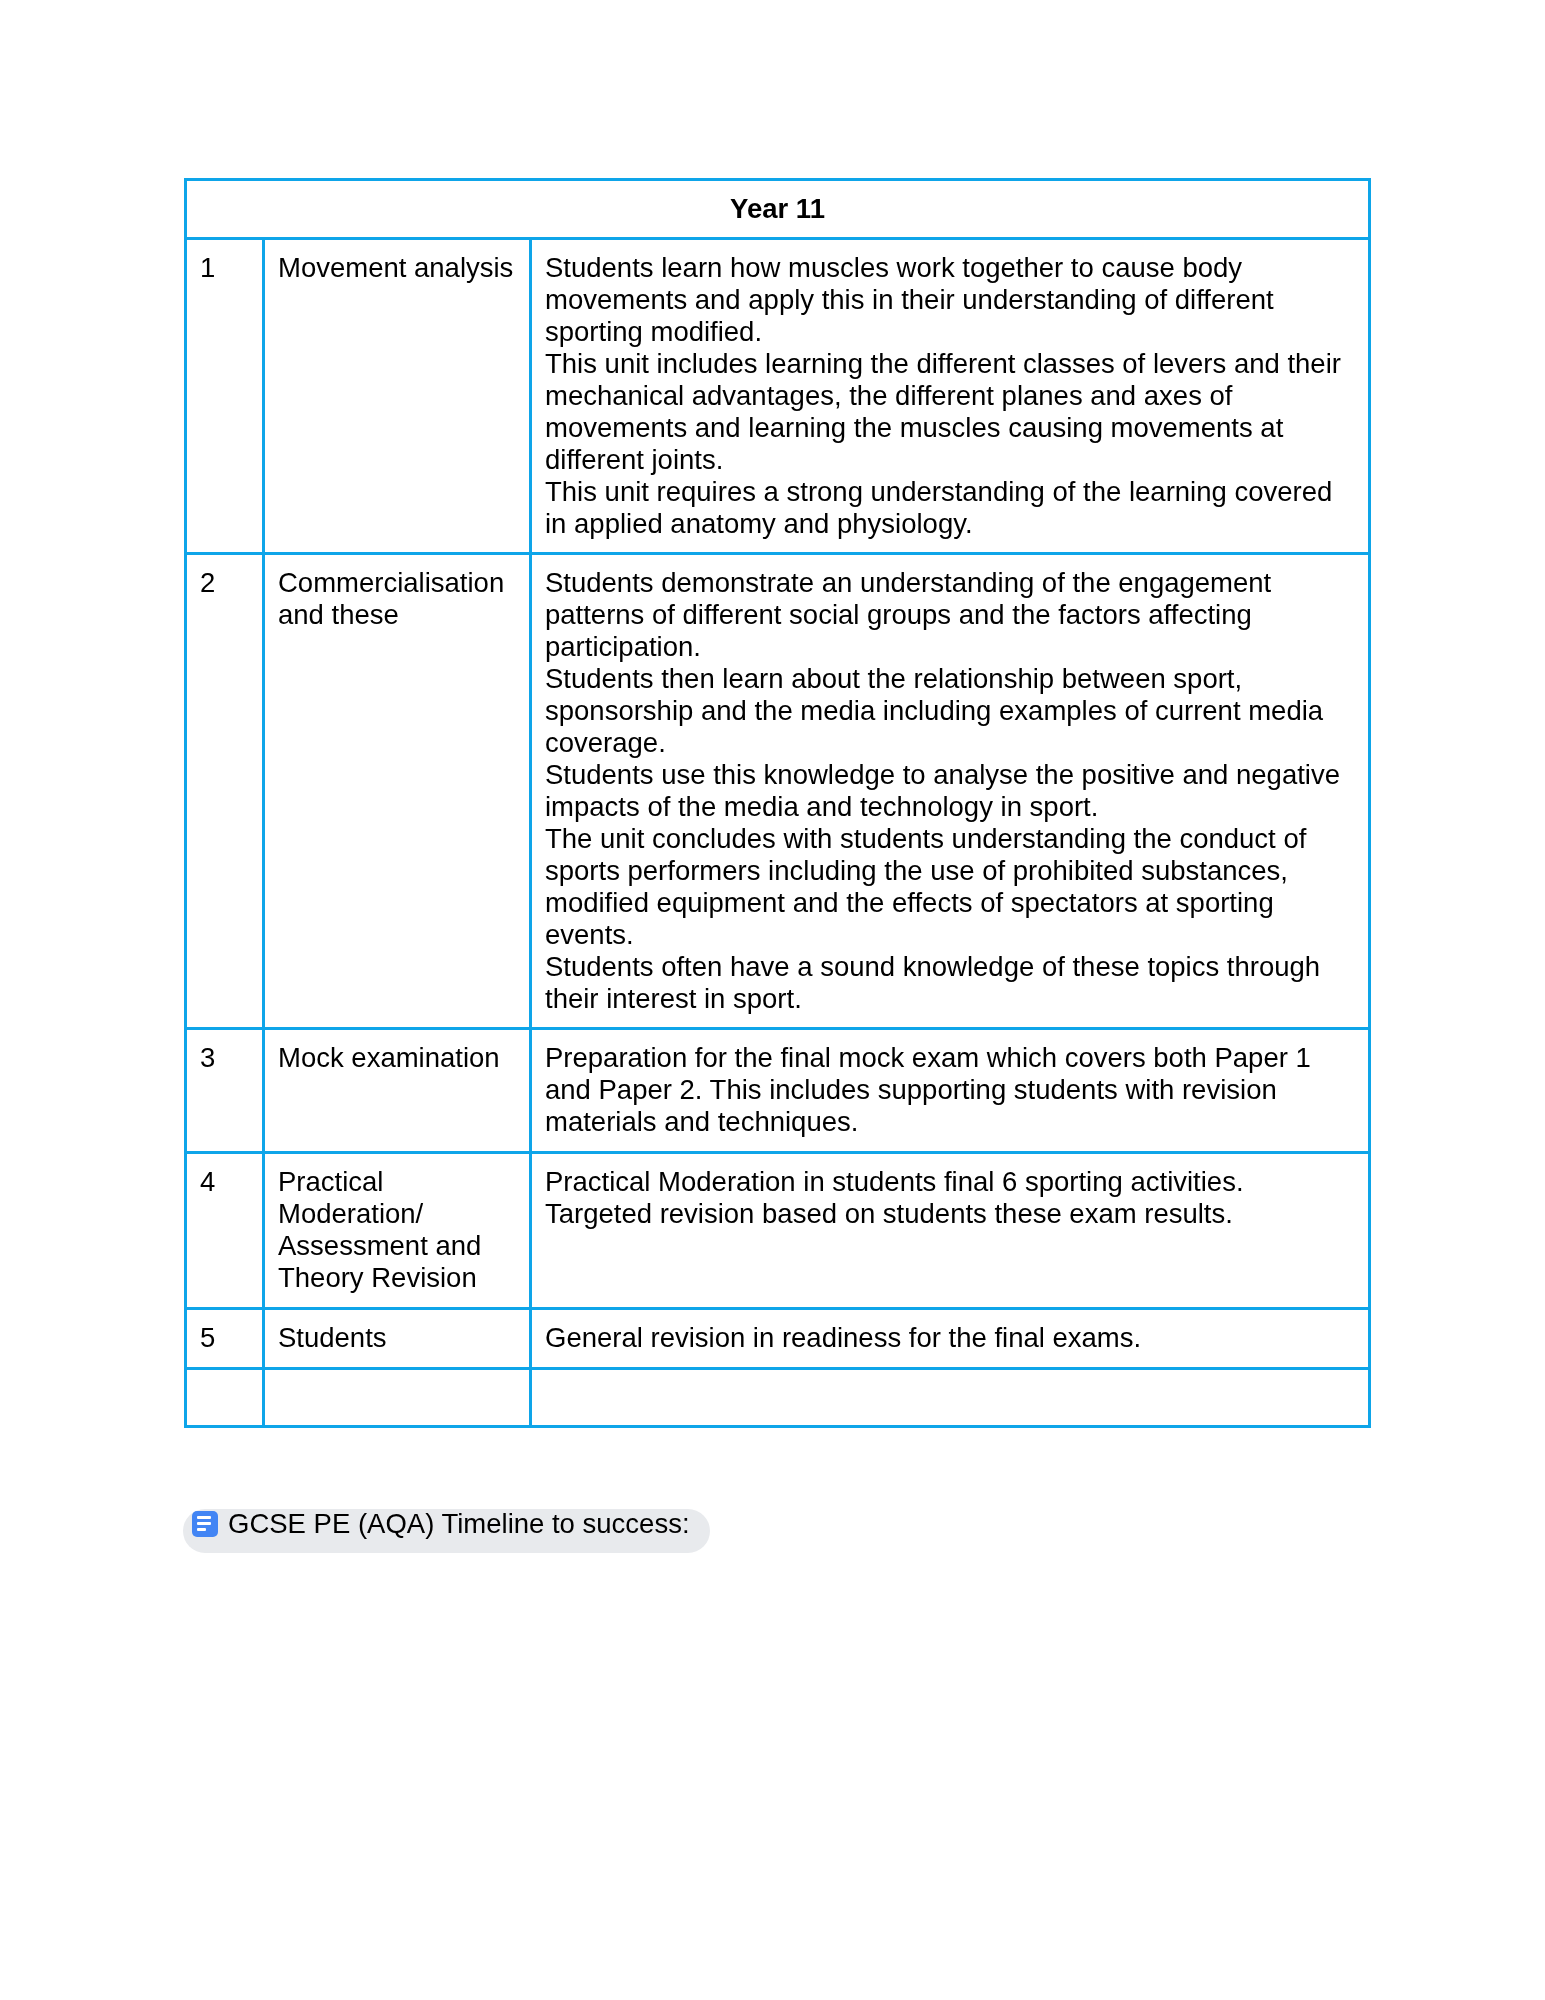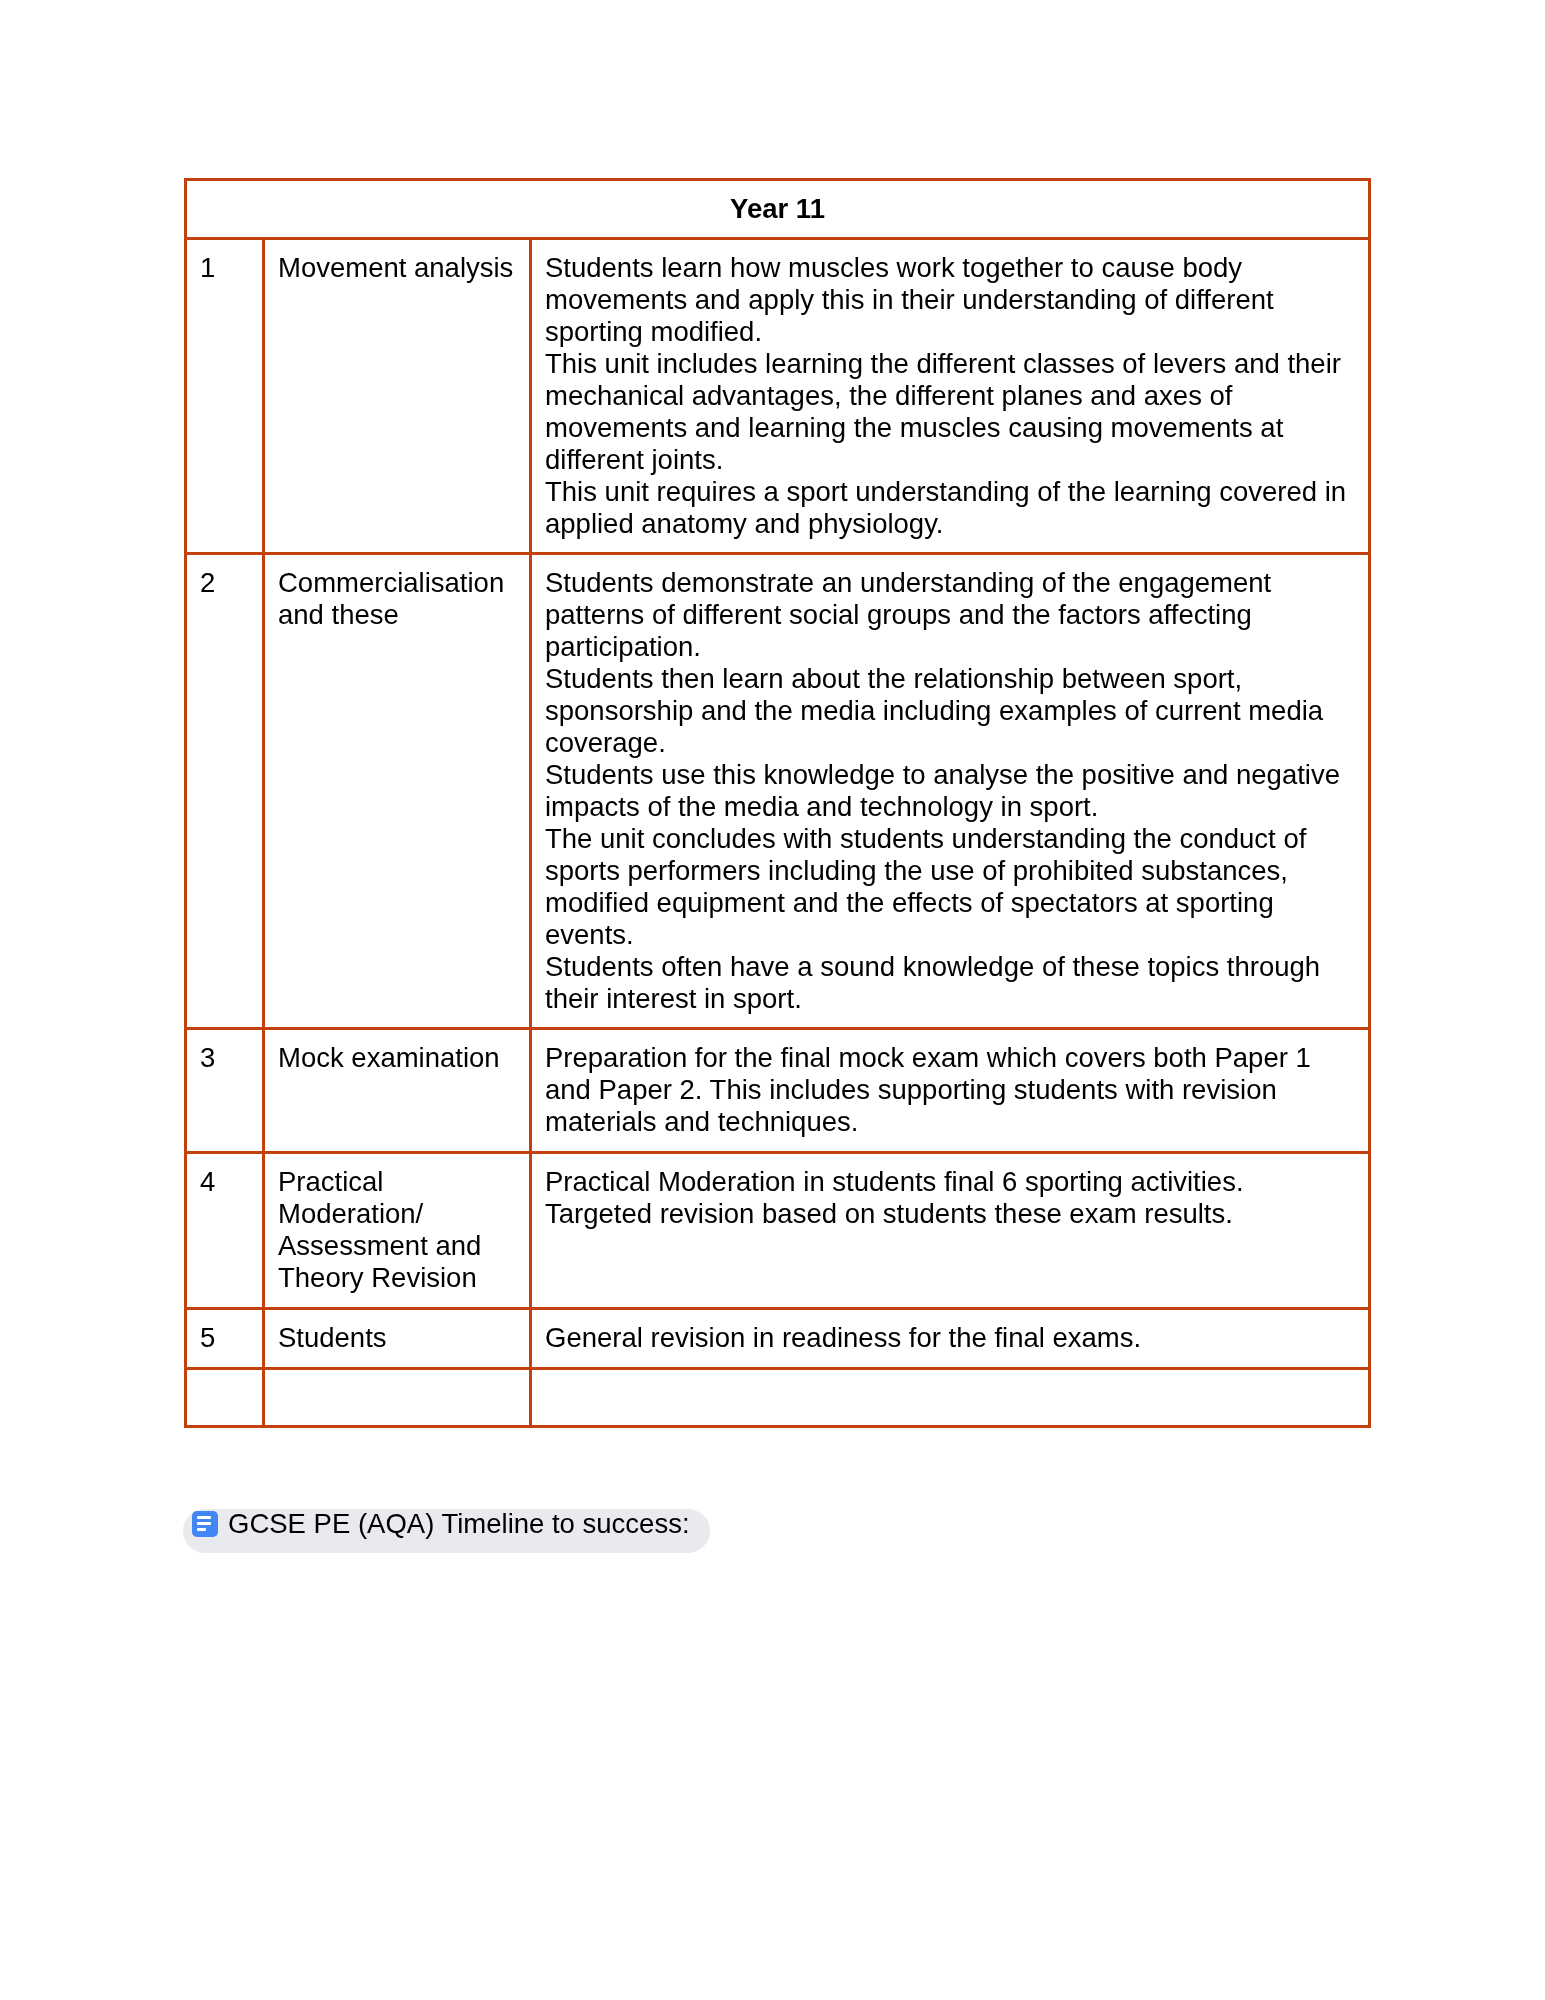--- a/index.html
+++ b/index.html
@@ -20,21 +20,21 @@
     left: 184px;
     top: 178px;
     width: 1184px;
     border-collapse: collapse;
     table-layout: fixed;
     font-size: 27.5px;
     line-height: 32px;
     color: #000000;
   }
   table.curriculum td, table.curriculum th {
-    border: 3px solid #c2410c;
+    border: 3px solid #0ea5e9;
     vertical-align: top;
     padding: 12px 13px;
     overflow: hidden;
   }
   th.title-cell {
     text-align: center;
     vertical-align: middle;
     font-weight: bold;
     height: 32px;
     padding: 10px 13px;
@@ -108,21 +108,21 @@
       <tr>
         <th class="title-cell" colspan="3">Year 11</th>
       </tr>
 
       <tr class="r1">
         <td class="c-num">1</td>
         <td class="c-topic">Movement analysis</td>
         <td class="c-desc">
           <div class="para">Students learn how muscles work together to cause body movements and apply this in their understanding of different sporting modified.</div>
           <div class="para">This unit includes learning the different classes of levers and their mechanical advantages, the different planes and axes of movements and learning the muscles causing movements at different joints.</div>
-          <div class="para">This unit requires a sport understanding of the learning covered in applied anatomy and physiology.</div>
+          <div class="para">This unit requires a strong understanding of the learning covered in applied anatomy and physiology.</div>
         </td>
       </tr>
 
       <tr class="r2">
         <td class="c-num">2</td>
         <td class="c-topic">Commercialisation and these</td>
         <td class="c-desc">
           <div class="para">Students demonstrate an understanding of the engagement patterns of different social groups and the factors affecting participation.</div>
           <div class="para">Students then learn about the relationship between sport, sponsorship and the media including examples of current media coverage.</div>
           <div class="para">Students use this knowledge to analyse the positive and negative impacts of the media and technology in sport.</div>

